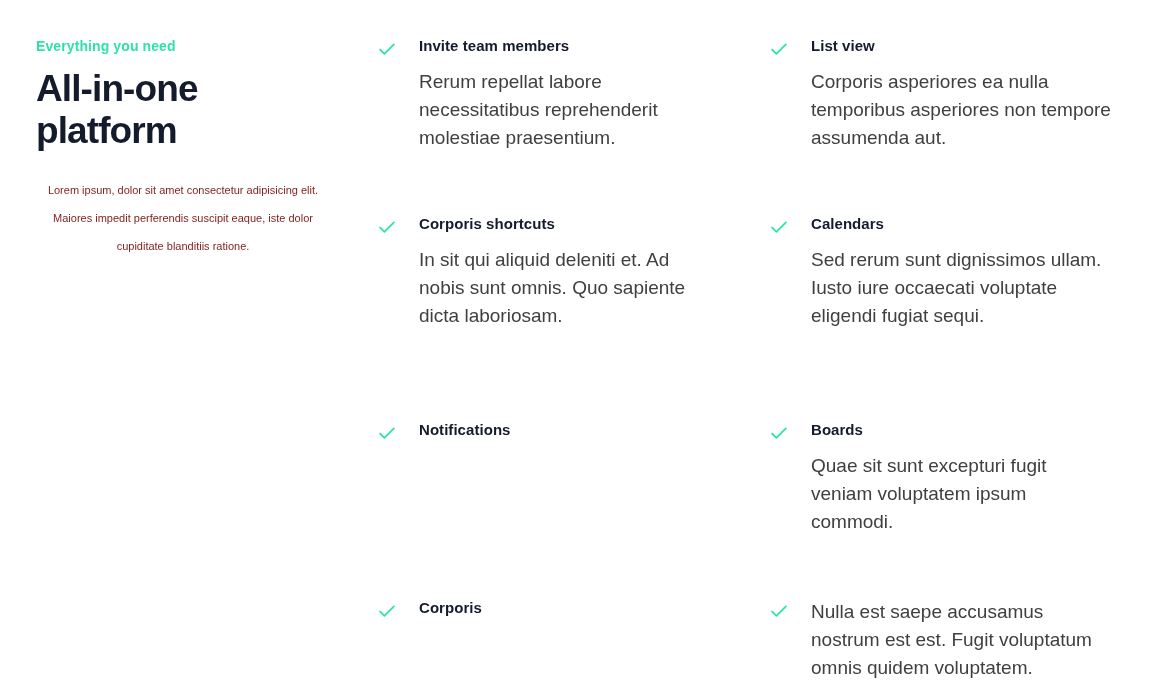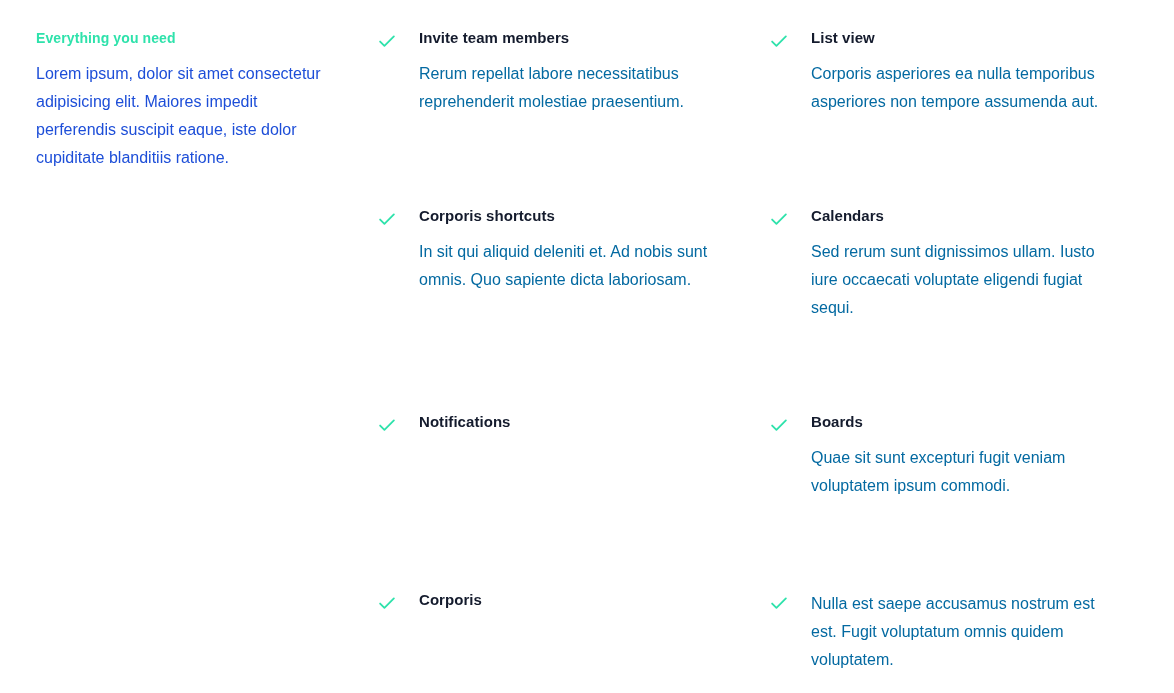--- a/index.html
+++ b/index.html
@@ -15,21 +15,21 @@
     -webkit-font-smoothing: antialiased;
     overflow: hidden;
   }
 
   .page {
     position: relative;
     width: 1130px;
     height: 693px;
     background: #ffffff;
     box-sizing: border-box;
-    padding: 28px 36px 0 36px;
+    padding: 36px 36px 0 36px;
   }
 
   .layout {
     display: flex;
     align-items: flex-start;
     width: 1102px;
   }
 
   
   .intro {
@@ -51,25 +51,26 @@
   .headline {
     font-size: 37px;
     font-weight: bold;
     line-height: 42px;
     letter-spacing: -0.9px;
     color: #141b2d;
     margin: 0 0 24px 0;
   }
 
   .intro-body {
-    font-size: 16px;
+    font-size: 11px;
     line-height: 28px;
-    color: #1d4ed8;
+    color: #7f1d1d;
     margin: 0;
     max-width: 320px;
+    text-align: center;
   }
 
   
   .features {
     flex: 1 1 auto;
     display: grid;
     grid-template-columns: 1fr 1fr;
     column-gap: 60px;
     row-gap: 0;
     padding-left: 10px;
@@ -109,35 +110,36 @@
   .feature-title {
     font-size: 15px;
     font-weight: bold;
     line-height: 20px;
     color: #141b2d;
     margin: 0 0 12px 0;
     letter-spacing: 0.05px;
   }
 
   .feature-desc {
-    font-size: 16px;
+    font-size: 19px;
     line-height: 28px;
-    color: #0369a1;
+    color: #404040;
     margin: 0;
     max-width: 300px;
   }
 </style>
 </head>
 <body>
 
 <div class="page">
   <div class="layout">
 
     <div class="intro">
       <p class="eyebrow">Everything you need</p>
+      <h2 class="headline">All-in-one platform</h2>
       <p class="intro-body">Lorem ipsum, dolor sit amet consectetur adipisicing elit. Maiores impedit perferendis suscipit eaque, iste dolor cupiditate blanditiis ratione.</p>
     </div>
 
     <div class="features">
 
       <div class="feature">
         <span class="check-icon">
           <svg viewBox="0 0 24 24" fill="none" xmlns="http://www.w3.org/2000/svg">
             <path d="M4.5 12.6L9.2 17.3L19.5 7" stroke="#2ee2ab" stroke-width="2" stroke-linecap="round" stroke-linejoin="round"></path>
           </svg>

